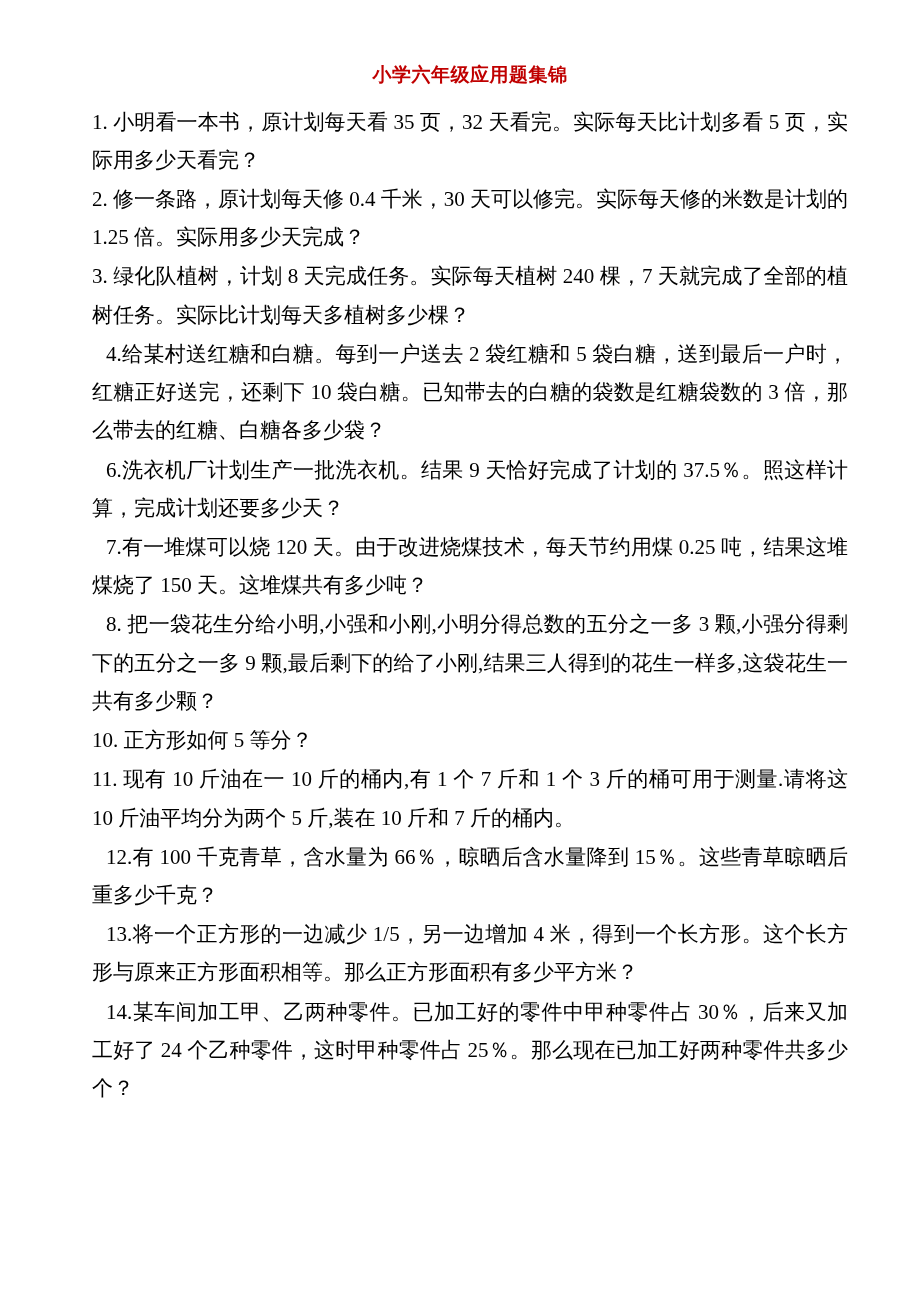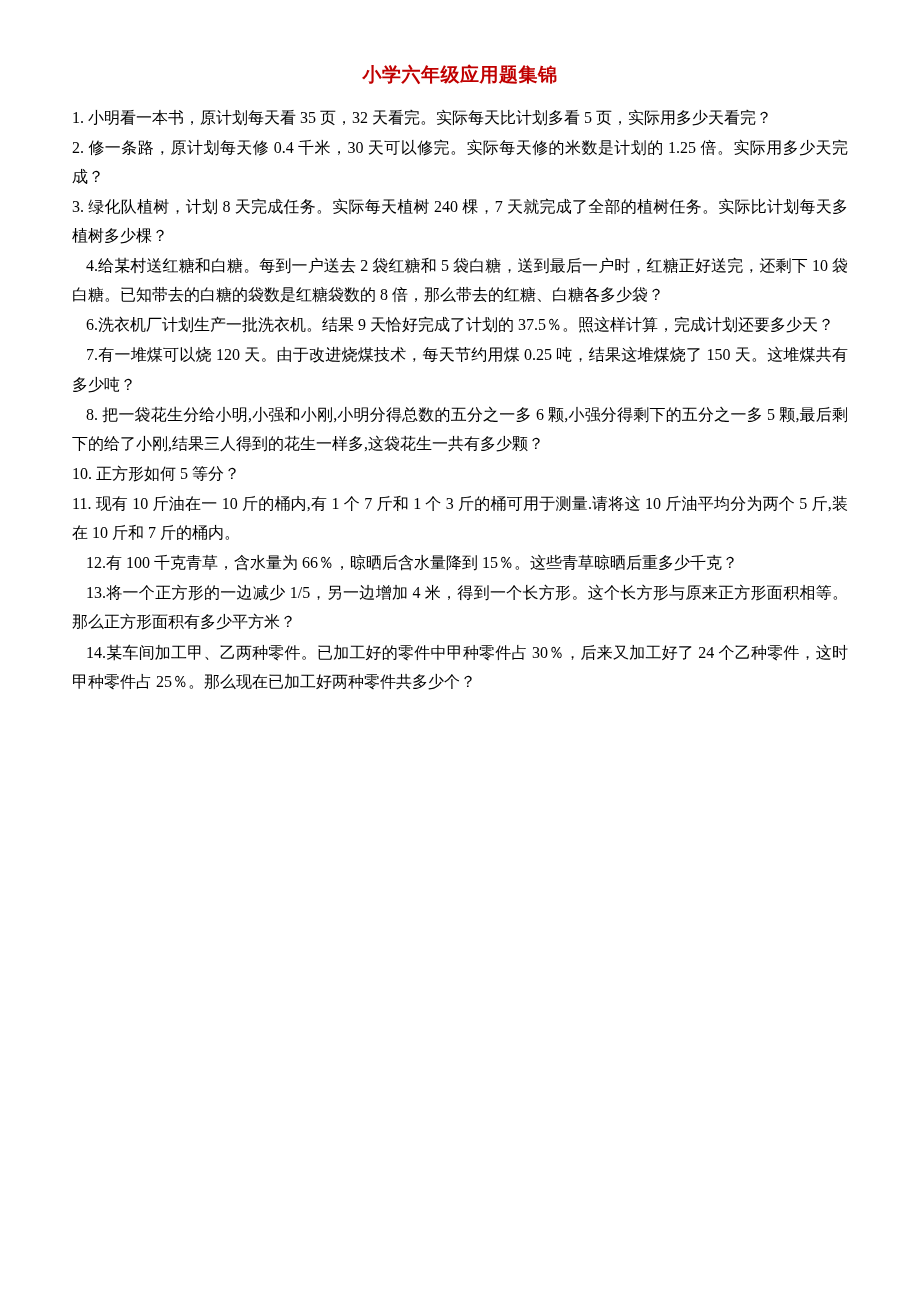--- a/index.html
+++ b/index.html
@@ -12,33 +12,33 @@
     height: 1302px;
     font-family: "Liberation Serif", "DejaVu Serif", serif;
     color: #000000;
     -webkit-font-smoothing: antialiased;
   }
   .page {
     position: relative;
     width: 920px;
     height: 984px;
     box-sizing: border-box;
-    padding: 62px 72px 0 72px;
+    padding: 62px 72px 0 92px;
   }
   .doc-title {
     text-align: center;
     color: #c00000;
     font-weight: bold;
     font-size: 19px;
     letter-spacing: 0.5px;
     margin: 0 0 14px 0;
     line-height: 1.4;
   }
   .item {
-    font-size: 16px;
+    font-size: 21px;
     line-height: 1.82;
     margin: 0 0 1px 0;
     text-align: justify;
     text-justify: inter-ideograph;
   }
   .item.indent {
     text-indent: 14px;
   }
   .item.gap-before {
   }
@@ -47,24 +47,24 @@
 <body>
 
 <div class="page">
 
   <h1 class="doc-title">小学六年级应用题集锦</h1>
 
   <div class="body">
     <p class="item">1. 小明看一本书，原计划每天看 35 页，32 天看完。实际每天比计划多看 5 页，实际用多少天看完？</p>
     <p class="item">2. 修一条路，原计划每天修 0.4 千米，30 天可以修完。实际每天修的米数是计划的 1.25 倍。实际用多少天完成？</p>
     <p class="item">3. 绿化队植树，计划 8 天完成任务。实际每天植树 240 棵，7 天就完成了全部的植树任务。实际比计划每天多植树多少棵？</p>
-    <p class="item indent">4.给某村送红糖和白糖。每到一户送去 2 袋红糖和 5 袋白糖，送到最后一户时，红糖正好送完，还剩下 10 袋白糖。已知带去的白糖的袋数是红糖袋数的 8 倍，那么带去的红糖、白糖各多少袋？</p>
+    <p class="item indent">4.给某村送红糖和白糖。每到一户送去 2 袋红糖和 5 袋白糖，送到最后一户时，红糖正好送完，还剩下 10 袋白糖。已知带去的白糖的袋数是红糖袋数的 3 倍，那么带去的红糖、白糖各多少袋？</p>
     <p class="item indent">6.洗衣机厂计划生产一批洗衣机。结果 9 天恰好完成了计划的 37.5％。照这样计算，完成计划还要多少天？</p>
     <p class="item indent gap-before">7.有一堆煤可以烧 120 天。由于改进烧煤技术，每天节约用煤 0.25 吨，结果这堆煤烧了 150 天。这堆煤共有多少吨？</p>
-    <p class="item indent gap-before">8. 把一袋花生分给小明,小强和小刚,小明分得总数的五分之一多 6 颗,小强分得剩下的五分之一多 5 颗,最后剩下的给了小刚,结果三人得到的花生一样多,这袋花生一共有多少颗？</p>
+    <p class="item indent gap-before">8. 把一袋花生分给小明,小强和小刚,小明分得总数的五分之一多 3 颗,小强分得剩下的五分之一多 9 颗,最后剩下的给了小刚,结果三人得到的花生一样多,这袋花生一共有多少颗？</p>
     <p class="item">10. 正方形如何 5 等分？</p>
     <p class="item">11. 现有 10 斤油在一 10 斤的桶内,有 1 个 7 斤和 1 个 3 斤的桶可用于测量.请将这 10 斤油平均分为两个 5 斤,装在 10 斤和 7 斤的桶内。</p>
     <p class="item indent gap-before">12.有 100 千克青草，含水量为 66％，晾晒后含水量降到 15％。这些青草晾晒后重多少千克？</p>
     <p class="item indent gap-before">13.将一个正方形的一边减少 1/5，另一边增加 4 米，得到一个长方形。这个长方形与原来正方形面积相等。那么正方形面积有多少平方米？</p>
     <p class="item indent">14.某车间加工甲、乙两种零件。已加工好的零件中甲种零件占 30％，后来又加工好了 24 个乙种零件，这时甲种零件占 25％。那么现在已加工好两种零件共多少个？</p>
   </div>
 
 </div>
 
 </body></html>

